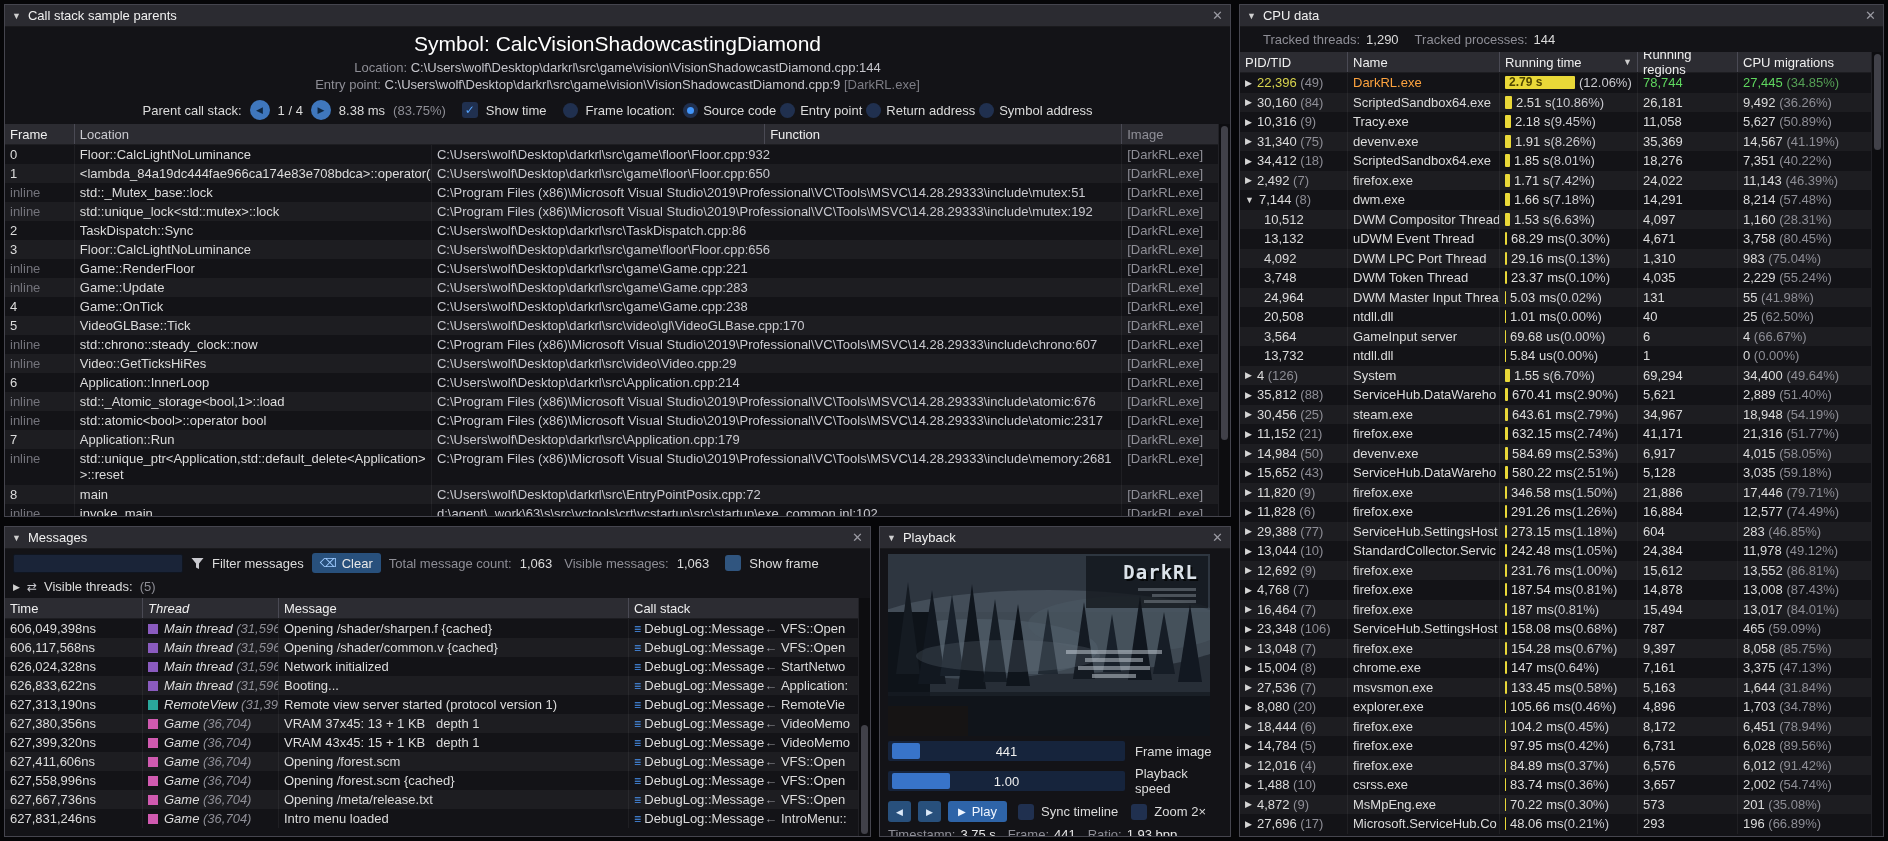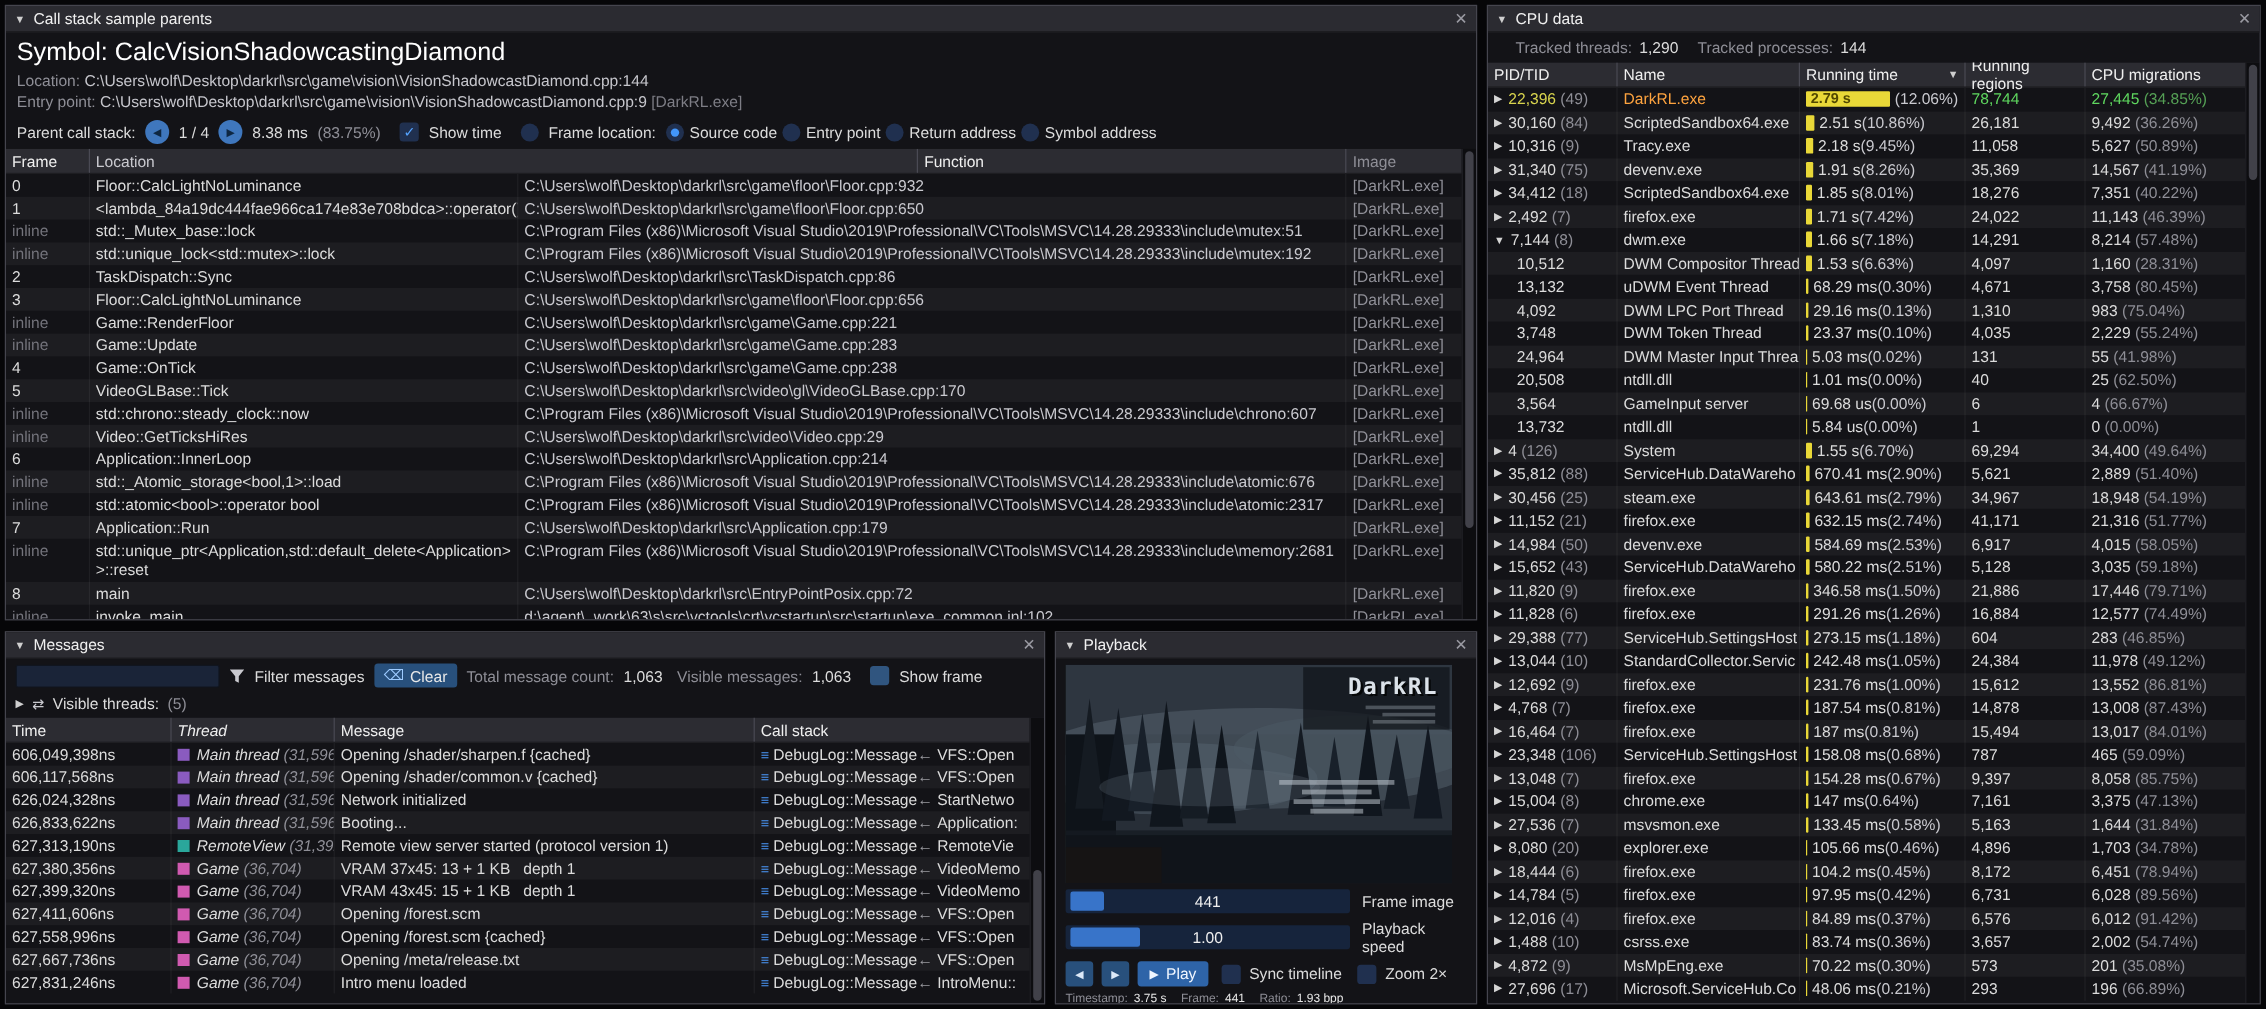--- a/index.html
+++ b/index.html
@@ -19,21 +19,21 @@
 .th{display:flex;align-items:center;padding:0 5px;border-right:1px solid #4a4a54;font-size:13px;color:#efefef;cursor:pointer;}
 .sort{font-size:9px;color:#cfcfcf;margin-left:auto;padding-left:4px;}
 .tbody{flex:1;overflow:hidden;display:flex;flex-direction:column;}
 .trow{display:flex;height:19px;flex:none;align-items:stretch;}
 .tbody .trow:nth-child(even){background:rgba(255,255,255,0.045);}
 .td{display:flex;align-items:center;padding:0 5px;border-right:1px solid rgba(255,255,255,0.055);overflow:hidden;white-space:nowrap;}
 .vscroll{position:absolute;right:0;top:0;bottom:0;width:12px;background:#0d0d10;border-left:1px solid #212126;}
 .vthumb{position:absolute;left:2px;right:2px;background:#414149;border-radius:5px;}
 
 
-.cs-head{padding:5px 9px 4px;display:flex;flex-direction:column;gap:2px;flex:none;}
+.cs-head{padding:5px 9px 4px;display:flex;flex-direction:column;gap:2px;flex:none;align-items:center;}
 .sym-line{font-size:21px;color:#ffffff;margin-bottom:2px;}
 .loc-line{font-size:13px;color:#c6c6cc;}
 .controls{display:flex;align-items:center;gap:8px;margin-top:6px;font-size:13px;white-space:nowrap;}
 .arrow-btn{width:20px;height:20px;border-radius:50%;background:#3f77bd;color:#0e2742;border:none;font-size:9px;display:inline-flex;align-items:center;justify-content:center;cursor:pointer;flex:none;}
 .checkbox{width:16px;height:16px;border-radius:3px;background:#20304f;display:inline-flex;align-items:center;justify-content:center;flex:none;}
 .checkbox.checked::after{content:"✓";color:#55a4ff;font-weight:bold;font-size:12px;}
 .checkbox.bright{background:#30557f;}
 .radio{width:15px;height:15px;border-radius:50%;background:#20304f;display:inline-block;position:relative;flex:none;}
 .radio.sel::after{content:"";position:absolute;inset:4px;background:#4296fa;border-radius:50%;}
 .radio-wrap{display:inline-flex;align-items:center;gap:5px;}
@@ -91,21 +91,21 @@
 .menu-lines{position:absolute;top:96px;right:48px;display:flex;flex-direction:column;gap:4px;align-items:center;}
 .menu-lines i{display:block;height:4px;background:#c9d2da;opacity:.5;}
 .slider-row{display:flex;align-items:center;gap:10px;flex:none;}
 .slider{width:237px;height:20px;background:#16243c;border-radius:2px;position:relative;flex:none;cursor:pointer;}
 .slider .grab{position:absolute;top:2px;bottom:2px;background:#3874c9;border-radius:2px;}
 .slider .val{position:absolute;inset:0;display:flex;align-items:center;justify-content:center;font-size:13px;color:#efefef;}
 .pb-buttons{display:flex;align-items:center;gap:7px;flex:none;}
 .sq-btn{width:23px;height:21px;background:#28507c;border:none;border-radius:3px;color:#dce9f8;font-size:9px;display:inline-flex;align-items:center;justify-content:center;cursor:pointer;}
 .play-btn{height:21px;background:#2e64a8;border:none;border-radius:3px;color:#f0f6ff;font-size:13px;display:inline-flex;align-items:center;gap:6px;padding:0 10px;cursor:pointer;}
 .play-btn .picon{font-size:10px;}
-.pb-status{display:flex;font-size:10px;align-items:flex-end;flex:none;}
+.pb-status{display:flex;font-size:13px;align-items:flex-end;flex:none;}
 .slabel{color:#8e8e96;margin-right:5px;}
 .sval{color:#e8e8e8;margin-right:12px;}
 </style>
 </head>
 <body>
 
 <div class="panel" style="left:4px;top:4px;width:1227px;height:513px;">
   <div class="titlebar">
     <span class="collapse">▼</span>
     <span>Call stack sample parents</span>

